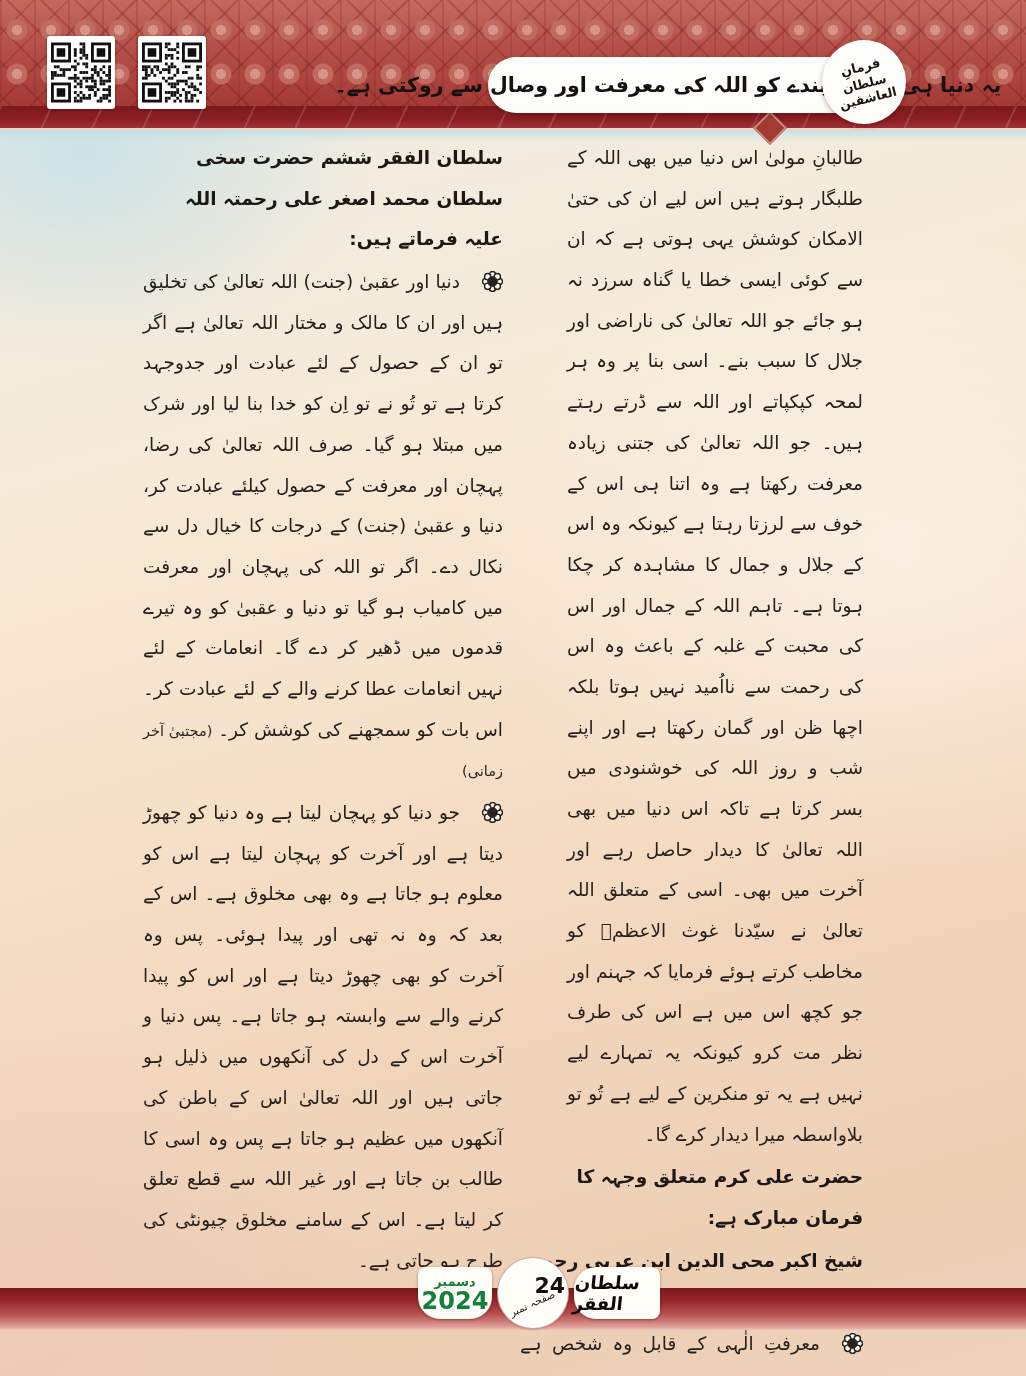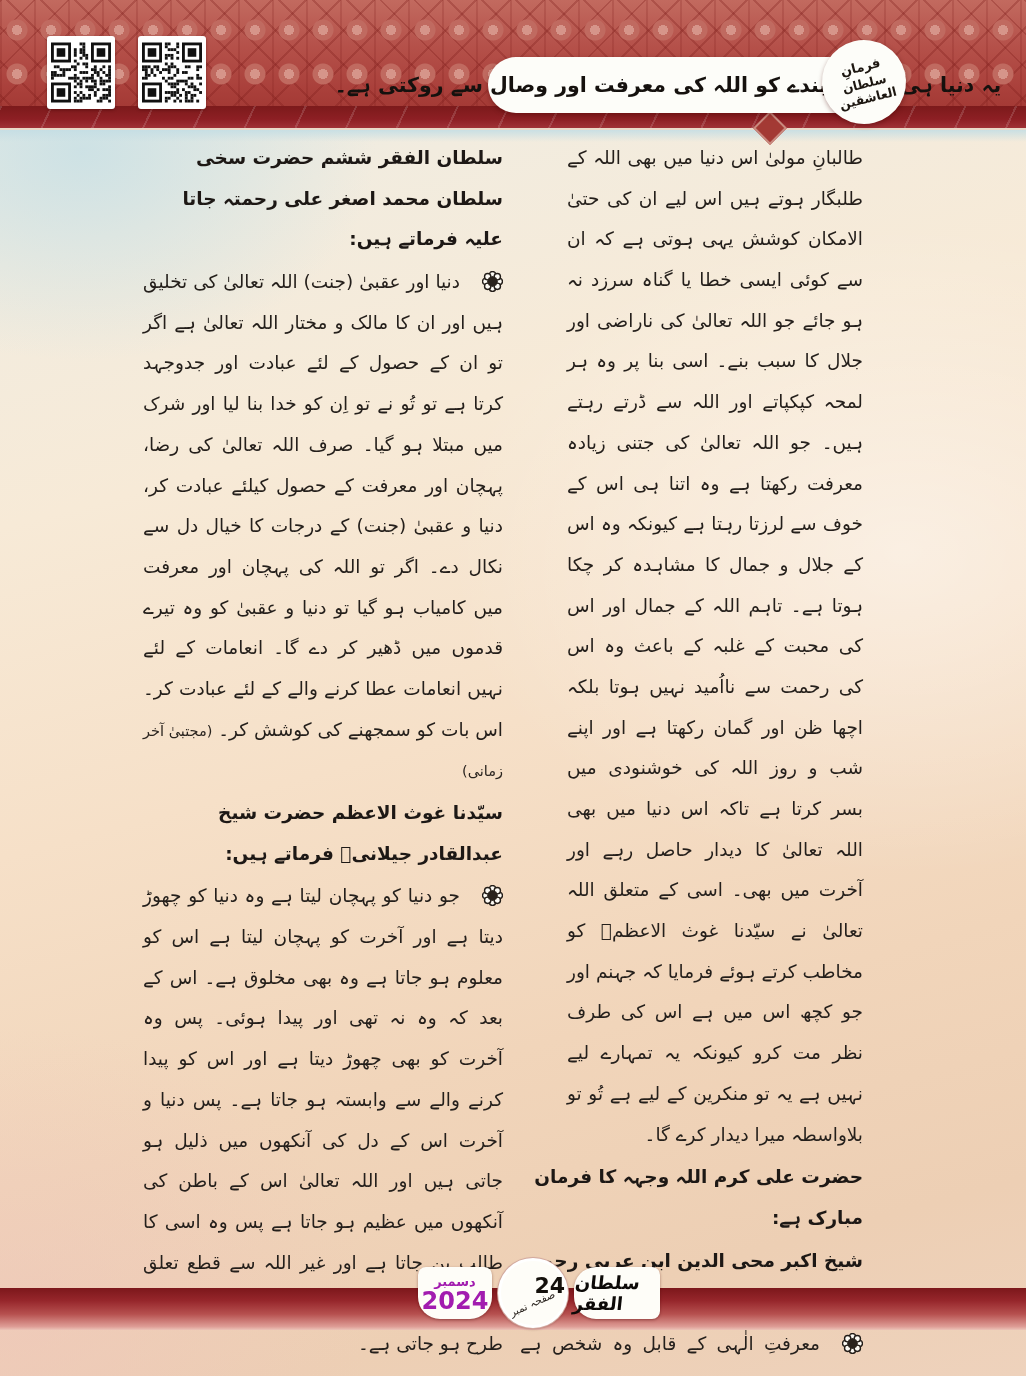--- a/index.html
+++ b/index.html
@@ -71,21 +71,21 @@
     position:absolute;left:0;top:1288px;width:1026px;height:42px;
     background:linear-gradient(180deg,#7c171b 0%,#96262b 30%,#b6504f 62%,#dE9d96 92%,#ecc4b8 100%);
   }
   #footer-cluster{
     position:absolute;left:418px;top:1256px;height:74px;display:flex;align-items:center;gap:6px;
     direction:ltr;
   }
   .date-pill{
     width:74px;height:52px;background:#fefdf8;border-radius:8px 8px 22px 22px;
     box-shadow:0 1px 3px rgba(70,0,0,.4);display:flex;flex-direction:column;
-    align-items:center;justify-content:center;color:#a21caf;
+    align-items:center;justify-content:center;color:#15803d;
   }
   .date-pill .month{font-size:13px;font-weight:bold;}
   .date-pill .year{font-size:24px;font-weight:bold;line-height:1;}
   .page-circle{
     width:70px;height:70px;border-radius:50%;background:#fefdf8;
     border:3px solid #fff;box-shadow:0 0 0 1px #d3a99f,0 1px 3px rgba(70,0,0,.4);
     position:relative;box-sizing:border-box;
   }
   .page-circle .num{position:absolute;right:0;top:12px;font-size:22px;font-weight:bold;color:#14100c;}
   .page-circle .lbl{position:absolute;left:7px;bottom:16px;font-size:10.5px;color:#2a241f;
@@ -384,40 +384,39 @@
   </div>
   <div class="badge">
     <span class="l1">فرمانِ</span>
     <span class="l2">سلطان العاشقین</span>
   </div>
 
   <div id="content">
 
     <section class="col col-right">
       <p class="para">طالبانِ مولیٰ اس دنیا میں بھی اللہ کے طلبگار ہوتے ہیں اس لیے ان کی حتیٰ الامکان کوشش یہی ہوتی ہے کہ ان سے کوئی ایسی خطا یا گناہ سرزد نہ ہو جائے جو اللہ تعالیٰ کی ناراضی اور جلال کا سبب بنے۔ اسی بنا پر وہ ہر لمحہ کپکپاتے اور اللہ سے ڈرتے رہتے ہیں۔ جو اللہ تعالیٰ کی جتنی زیادہ معرفت رکھتا ہے وہ اتنا ہی اس کے خوف سے لرزتا رہتا ہے کیونکہ وہ اس کے جلال و جمال کا مشاہدہ کر چکا ہوتا ہے۔ تاہم اللہ کے جمال اور اس کی محبت کے غلبہ کے باعث وہ اس کی رحمت سے نااُمید نہیں ہوتا بلکہ اچھا ظن اور گمان رکھتا ہے اور اپنے شب و روز اللہ کی خوشنودی میں بسر کرتا ہے تاکہ اس دنیا میں بھی اللہ تعالیٰ کا دیدار حاصل رہے اور آخرت میں بھی۔ اسی کے متعلق اللہ تعالیٰ نے سیّدنا غوث الاعظمؓ کو مخاطب کرتے ہوئے فرمایا کہ جہنم اور جو کچھ اس میں ہے اس کی طرف نظر مت کرو کیونکہ یہ تمہارے لیے نہیں ہے یہ تو منکرین کے لیے ہے تُو تو بلاواسطہ میرا دیدار کرے گا۔</p>
-      <p class="head">حضرت علی کرم اللہ وجہہ کا فرمان مبارک ہے:</p>
+      <p class="head">حضرت علی کرم متعلق وجہہ کا فرمان مبارک ہے:</p>
       <p class="head">شیخ اکبر محی الدین ابنِ عربی رحمتہ اللہ علیہ فرماتے ہیں:</p>
       <p class="bullet">
         <svg class="bullet-icon" viewBox="0 0 24 24">
             <use href="#rosette"></use>
           </svg><span>معرفتِ الٰہی کے قابل وہ شخص ہے جس کی ہمت بلند ہو یعنی نہ وہ دنیا کا طالب ہو نہ آخرت کا بلکہ محض حق تعالیٰ کی ذات کا طالب ہو۔</span>
         
       </p>
 
     </section>
 
     <section class="col col-left">
-      <p class="head">سلطان الفقر ششم حضرت سخی سلطان محمد اصغر علی رحمتہ جاتا علیہ فرماتے ہیں:</p>
+      <p class="head">سلطان الفقر ششم حضرت سخی سلطان محمد اصغر علی رحمتہ اللہ علیہ فرماتے ہیں:</p>
       <p class="bullet">
         <svg class="bullet-icon" viewBox="0 0 24 24">
             <use href="#rosette"></use>
           </svg><span>دنیا اور عقبیٰ (جنت) اللہ تعالیٰ کی تخلیق ہیں اور ان کا مالک و مختار اللہ تعالیٰ ہے اگر تو ان کے حصول کے لئے عبادت اور جدوجہد کرتا ہے تو تُو نے تو اِن کو خدا بنا لیا اور شرک میں مبتلا ہو گیا۔ صرف اللہ تعالیٰ کی رضا، پہچان اور معرفت کے حصول کیلئے عبادت کر، دنیا و عقبیٰ (جنت) کے درجات کا خیال دل سے نکال دے۔ اگر تو اللہ کی پہچان اور معرفت میں کامیاب ہو گیا تو دنیا و عقبیٰ کو وہ تیرے قدموں میں ڈھیر کر دے گا۔ انعامات کے لئے نہیں انعامات عطا کرنے والے کے لئے عبادت کر۔ اس بات کو سمجھنے کی کوشش کر۔</span>
         <span class="cite">(مجتبیٰ آخر زمانی)</span>
       </p>
-      <p class="head">سیّدنا غوث الاعظم حضرت شیخ عبدالقادر جیلانیؓ فرماتے ہیں:</p>
       <p class="bullet">
         <svg class="bullet-icon" viewBox="0 0 24 24">
             <use href="#rosette"></use>
           </svg><span>جو دنیا کو پہچان لیتا ہے وہ دنیا کو چھوڑ دیتا ہے اور آخرت کو پہچان لیتا ہے اس کو معلوم ہو جاتا ہے وہ بھی مخلوق ہے۔ اس کے بعد کہ وہ نہ تھی اور پیدا ہوئی۔ پس وہ آخرت کو بھی چھوڑ دیتا ہے اور اس کو پیدا کرنے والے سے وابستہ ہو جاتا ہے۔ پس دنیا و آخرت اس کے دل کی آنکھوں میں ذلیل ہو جاتی ہیں اور اللہ تعالیٰ اس کے باطن کی آنکھوں میں عظیم ہو جاتا ہے پس وہ اسی کا طالب بن جاتا ہے اور غیر اللہ سے قطع تعلق کر لیتا ہے۔ اس کے سامنے مخلوق چیونٹی کی طرح ہو جاتی ہے۔</span>
         
       </p>
 
     </section>
   </div>
 

